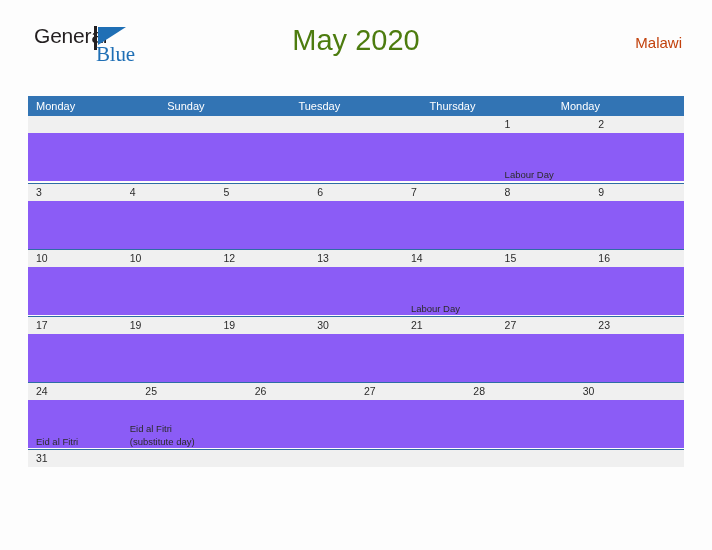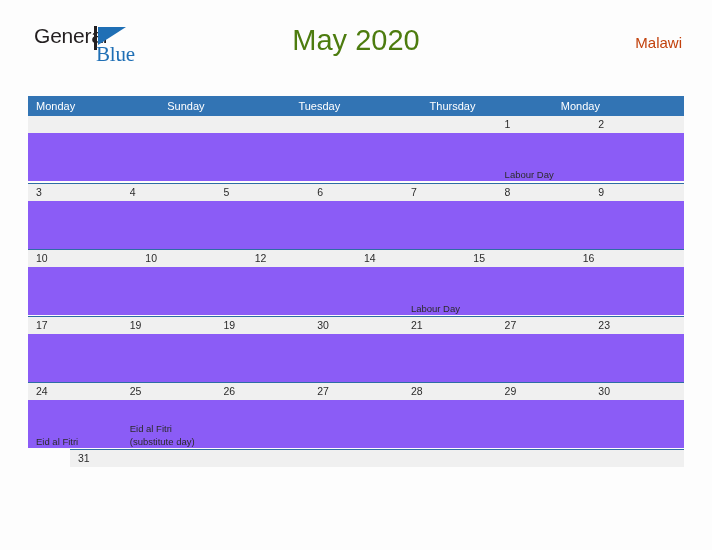--- a/index.html
+++ b/index.html
@@ -118,21 +118,20 @@
     position: relative;
     border-top: 1.4px solid #2e6da4;
     height: 66.5px;
     box-sizing: border-box;
   }
   .week-row.first {
     border-top: none;
   }
   .week-row.last {
     height: 28px;
-    margin-left: 42px;
   }
 
   .numbers-band {
     display: flex;
     background: #f0f0f0;
     height: 17px;
   }
   .num-cell {
     flex: 1 1 0;
     font-size: 10.5px;
@@ -230,20 +229,21 @@
         <div class="ev-cell"></div>
         <div class="ev-cell"></div>
       </div>
     </div>
 
     <div class="week-row">
       <div class="numbers-band">
         <div class="num-cell">10</div>
         <div class="num-cell">10</div>
         <div class="num-cell">12</div>
+        <div class="num-cell">13</div>
         <div class="num-cell">14</div>
         <div class="num-cell">15</div>
         <div class="num-cell">16</div>
       </div>
       <div class="events-band">
         <div class="ev-cell"></div>
         <div class="ev-cell"></div>
         <div class="ev-cell"></div>
         <div class="ev-cell"></div>
         <div class="ev-cell">Labour Day</div>
@@ -273,21 +273,20 @@
       </div>
     </div>
 
     <div class="week-row">
       <div class="numbers-band">
         <div class="num-cell">24</div>
         <div class="num-cell">25</div>
         <div class="num-cell">26</div>
         <div class="num-cell">27</div>
         <div class="num-cell">28</div>
-        <div class="num-cell">29</div>
         <div class="num-cell">30</div>
       </div>
       <div class="events-band">
         <div class="ev-cell">Eid al Fitri</div>
         <div class="ev-cell">Eid al Fitri
 (substitute day)</div>
         <div class="ev-cell"></div>
         <div class="ev-cell"></div>
         <div class="ev-cell"></div>
         <div class="ev-cell"></div>

